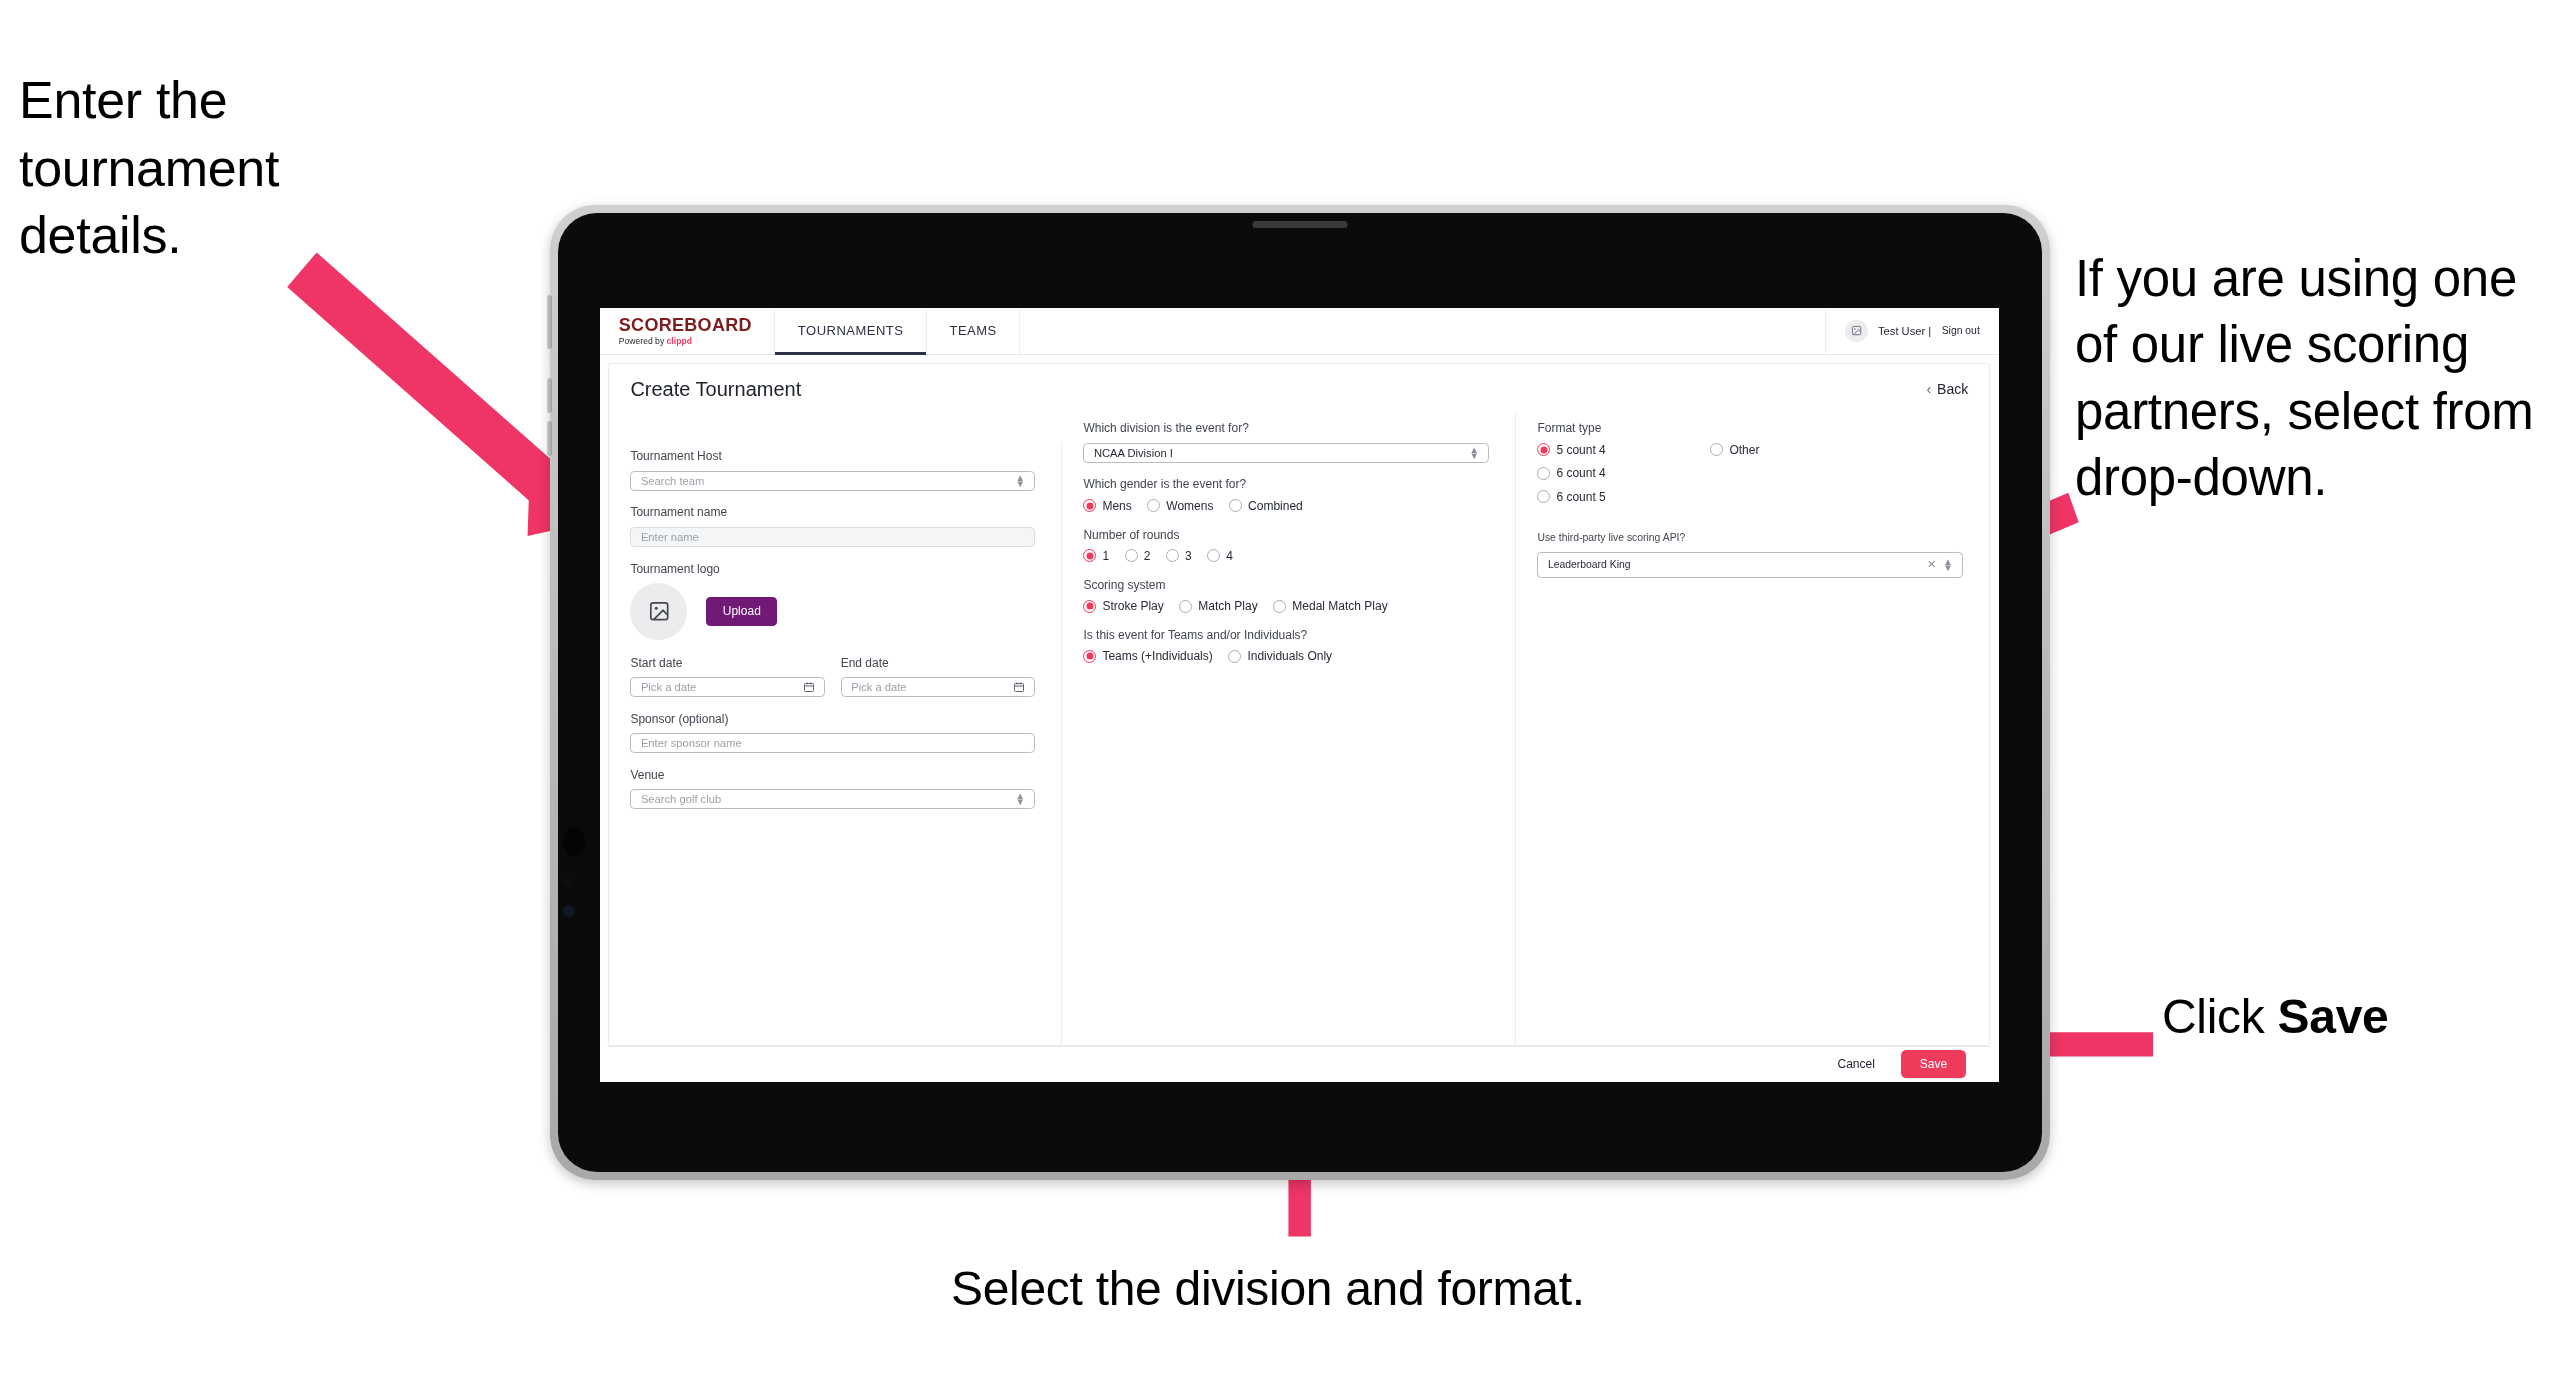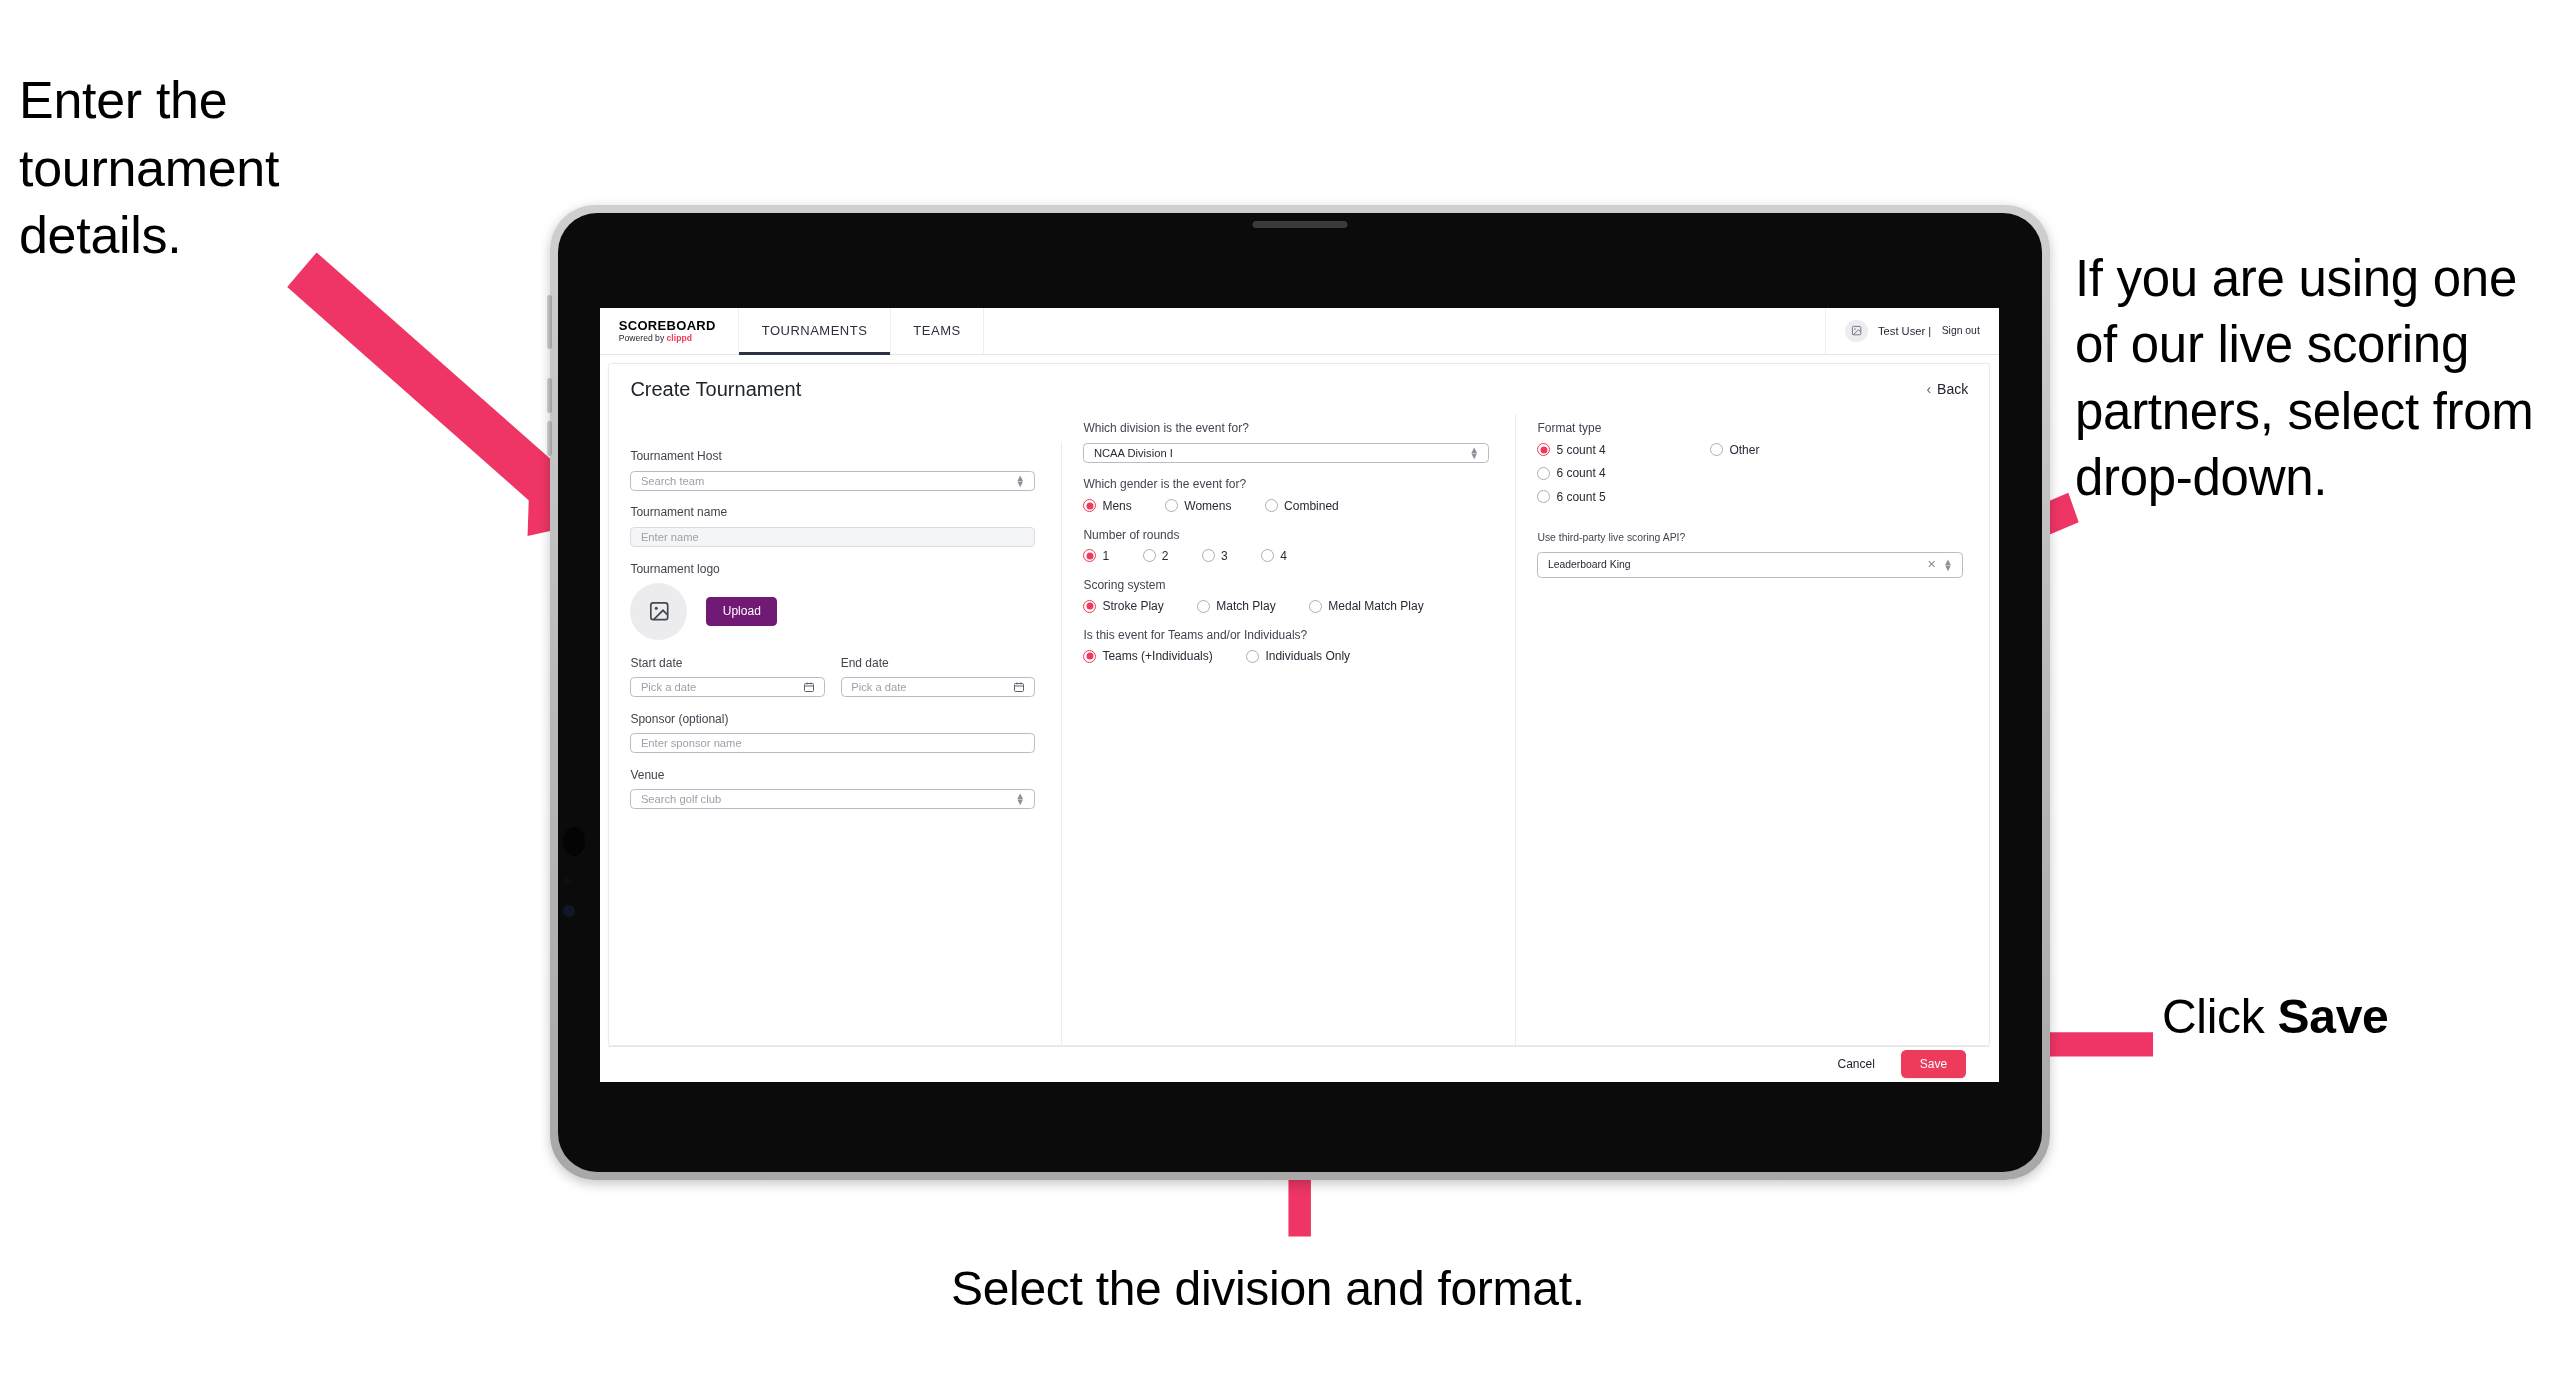--- a/index.html
+++ b/index.html
@@ -88,22 +88,22 @@
     border-bottom: 0.9px solid #e3e5e8;
     background: #fff;
     flex: none;
   }
   #brand {
     display: flex; flex-direction: column; justify-content: center;
     padding: 0 22.5px 0 19px;
     border-right: 0.9px solid #eceef0;
   }
   #brand-title {
-    font-size: 13px; font-weight: 700; letter-spacing: 0.3px;
-    color: #000000; line-height: 1;
+    font-size: 18px; font-weight: 700; letter-spacing: 0.3px;
+    color: #7f1d1d; line-height: 1;
     font-family: "Liberation Sans", sans-serif;
   }
   #brand-sub {
     font-size: 8.6px; color: #1d1f27; margin-top: 2.6px; line-height: 1;
     white-space: nowrap;
   }
   #brand-sub .pink { color: #ee3b5c; font-weight: 700; }
 
   .nav-tab {
     display: flex; align-items: center;
@@ -218,21 +218,21 @@
     padding: 7.8px 16.4px;
     border-radius: 4.3px;
     cursor: pointer;
   }
 
   
   #dates-row { display: flex; gap: 15.6px; margin-bottom: 14.7px; }
   #dates-row > div { flex: 1; }
 
   
-  .radio-row { display: flex; align-items: center; flex-wrap: wrap; gap: 18px; text-align: right; }
+  .radio-row { display: flex; align-items: center; flex-wrap: wrap; gap: 0; text-align: right; }
   .radio-item {
     display: flex; align-items: center; gap: 6px;
     margin-right: 15.6px;
     font-size: 12px; color: #262b35;
     cursor: pointer;
   }
   .radio-item:last-child { margin-right: 0; }
   .radio-dot {
     width: 13px; height: 13px;
     border-radius: 50%;

